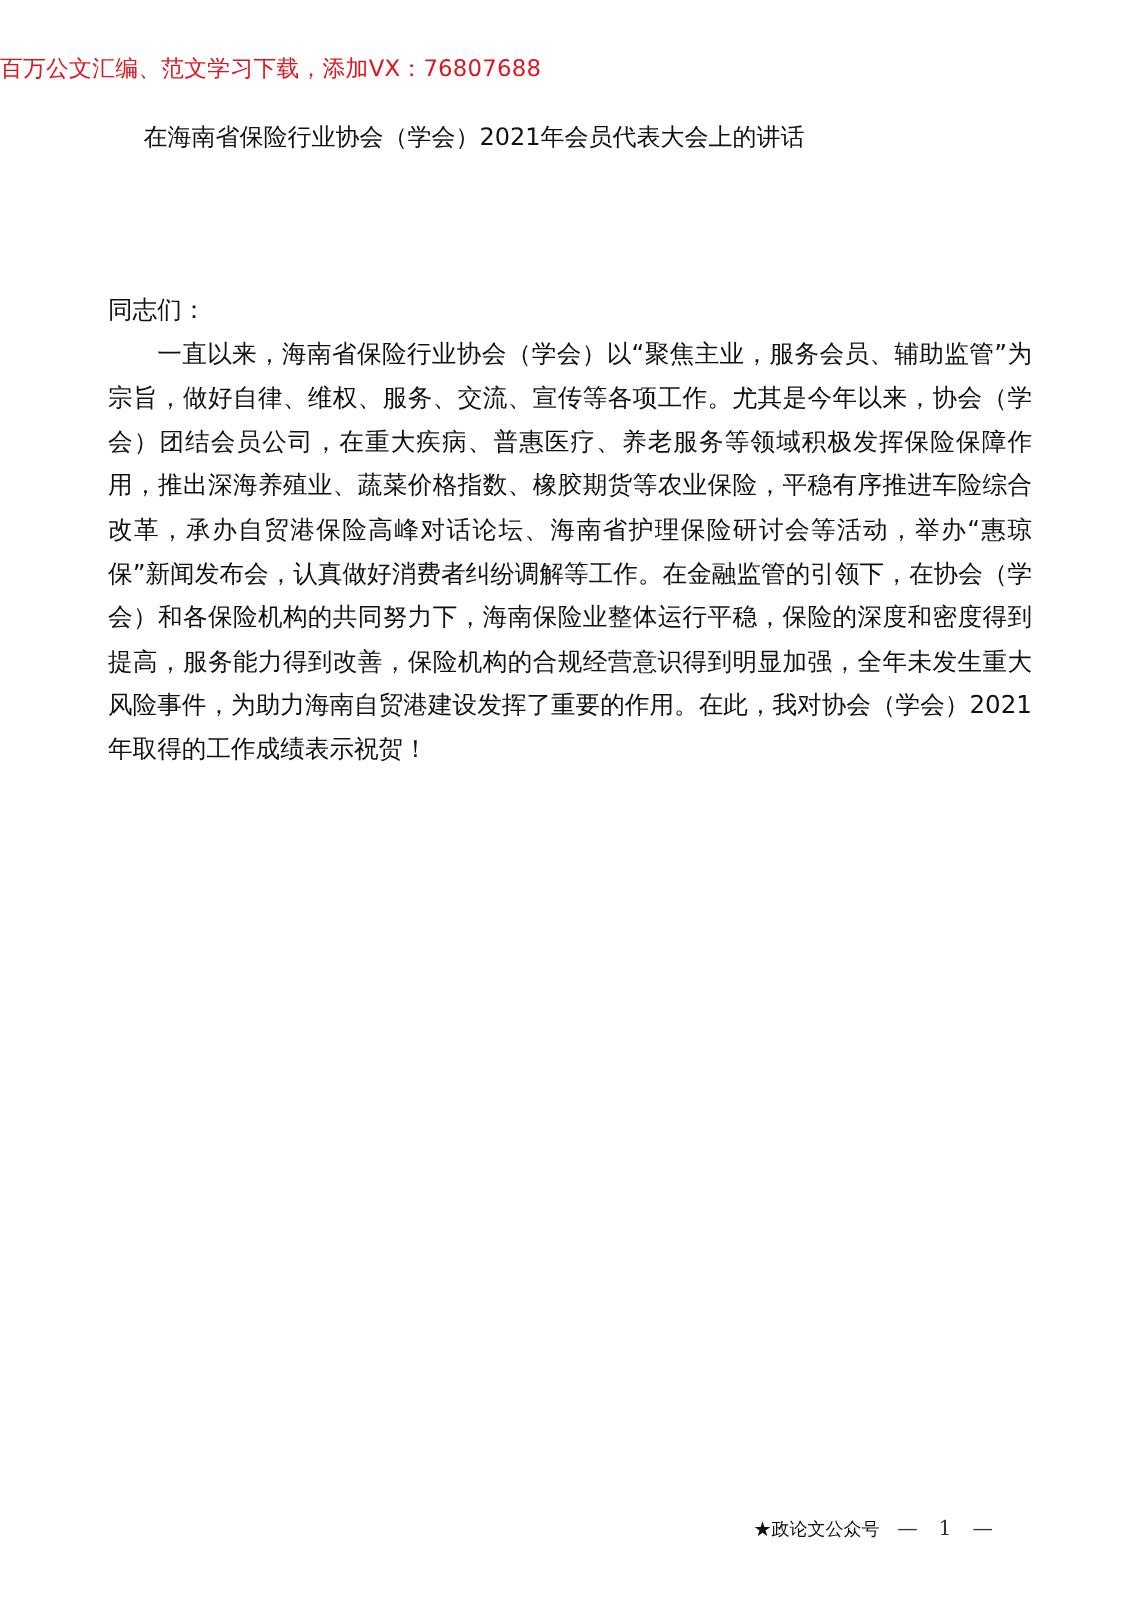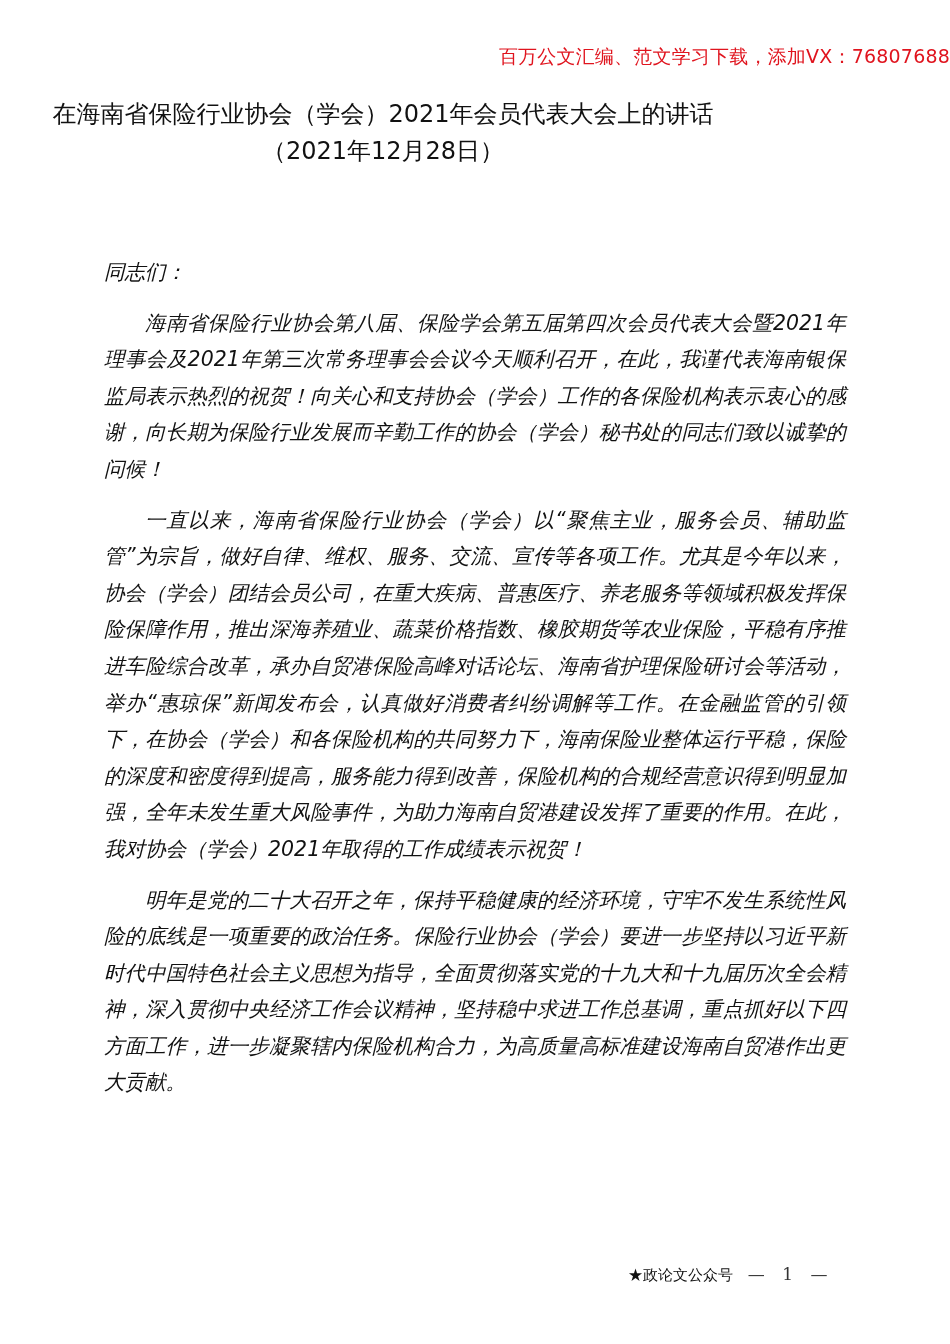--- a/index.html
+++ b/index.html
@@ -1,44 +1,41 @@
 <!DOCTYPE html>
 <html><head>
 <meta charset="utf-8">
 <style>
   html, body { margin: 0; padding: 0; background: #ffffff; }
   body { width: 950px; height: 1344px; position: relative; overflow: hidden;
          font-family: "DejaVu Sans", "Liberation Sans", sans-serif; color: #111; }
-  .banner { position: absolute; top: 44px; left: 0; width: 950px; text-align: right;
+  .banner { position: absolute; top: 44px; left: 0; width: 950px; text-align: left;
             color: #e0141e; font-size: 19px; letter-spacing: 0.2px; }
   .title-block { position: absolute; top: 96px; left: 0; width: 766px; text-align: center;
-                 font-size: 24px; line-height: 37px; color: #111; }
+                 font-size: 20px; line-height: 37px; color: #111; padding-left: 12px; }
   .body { position: absolute; top: 240px; left: 90px; width: 770px;
           font-size: 20.5px; line-height: 36.6px; color: #111; text-align: justify; }
-  .body p { margin: 14px; font-style: italic; }
+  .body p { margin: 0; }
   .indent { text-indent: 2em; }
   .heading { font-weight: bold; text-indent: 2em; }
   .bold { font-weight: bold; }
   .footer { position: absolute; top: 1264px; left: 628px; font-size: 15px; color: #111;
             font-family: "DejaVu Serif", "Liberation Serif", serif; white-space: nowrap; }
   .footer .pn { margin-left: 10px; letter-spacing: 6px; font-size: 17px; color:#333; }
 </style>
 </head>
 <body>
 
 <div class="banner">百万公文汇编、范文学习下载，添加VX：76807688</div>
 
 <div class="title-block">
   <div>在海南省保险行业协会（学会）2021年会员代表大会上的讲话</div>
-  <div>（2021年12月28日）</div>
 </div>
 
 <div class="body">
   <p>同志们：</p>
-  <p class="indent">海南省保险行业协会第八届、保险学会第五届第四次会员代表大会暨2021年理事会及2021年第三次常务理事会会议今天顺利召开，在此，我谨代表海南银保监局表示热烈的祝贺！向关心和支持协会（学会）工作的各保险机构表示衷心的感谢，向长期为保险行业发展而辛勤工作的协会（学会）秘书处的同志们致以诚挚的问候！</p>
   <p class="indent">一直以来，海南省保险行业协会（学会）以“聚焦主业，服务会员、辅助监管”为宗旨，做好自律、维权、服务、交流、宣传等各项工作。尤其是今年以来，协会（学会）团结会员公司，在重大疾病、普惠医疗、养老服务等领域积极发挥保险保障作用，推出深海养殖业、蔬菜价格指数、橡胶期货等农业保险，平稳有序推进车险综合改革，承办自贸港保险高峰对话论坛、海南省护理保险研讨会等活动，举办“惠琼保”新闻发布会，认真做好消费者纠纷调解等工作。在金融监管的引领下，在协会（学会）和各保险机构的共同努力下，海南保险业整体运行平稳，保险的深度和密度得到提高，服务能力得到改善，保险机构的合规经营意识得到明显加强，全年未发生重大风险事件，为助力海南自贸港建设发挥了重要的作用。在此，我对协会（学会）2021年取得的工作成绩表示祝贺！</p>
-  <p class="indent">明年是党的二十大召开之年，保持平稳健康的经济环境，守牢不发生系统性风险的底线是一项重要的政治任务。保险行业协会（学会）要进一步坚持以习近平新时代中国特色社会主义思想为指导，全面贯彻落实党的十九大和十九届历次全会精神，深入贯彻中央经济工作会议精神，坚持稳中求进工作总基调，重点抓好以下四方面工作，进一步凝聚辖内保险机构合力，为高质量高标准建设海南自贸港作出更大贡献。</p>
 </div>
 
 <div class="footer">
   <span>★政论文公众号</span>
   <span class="pn">— 1 —</span>
 </div>
 
 </body></html>

